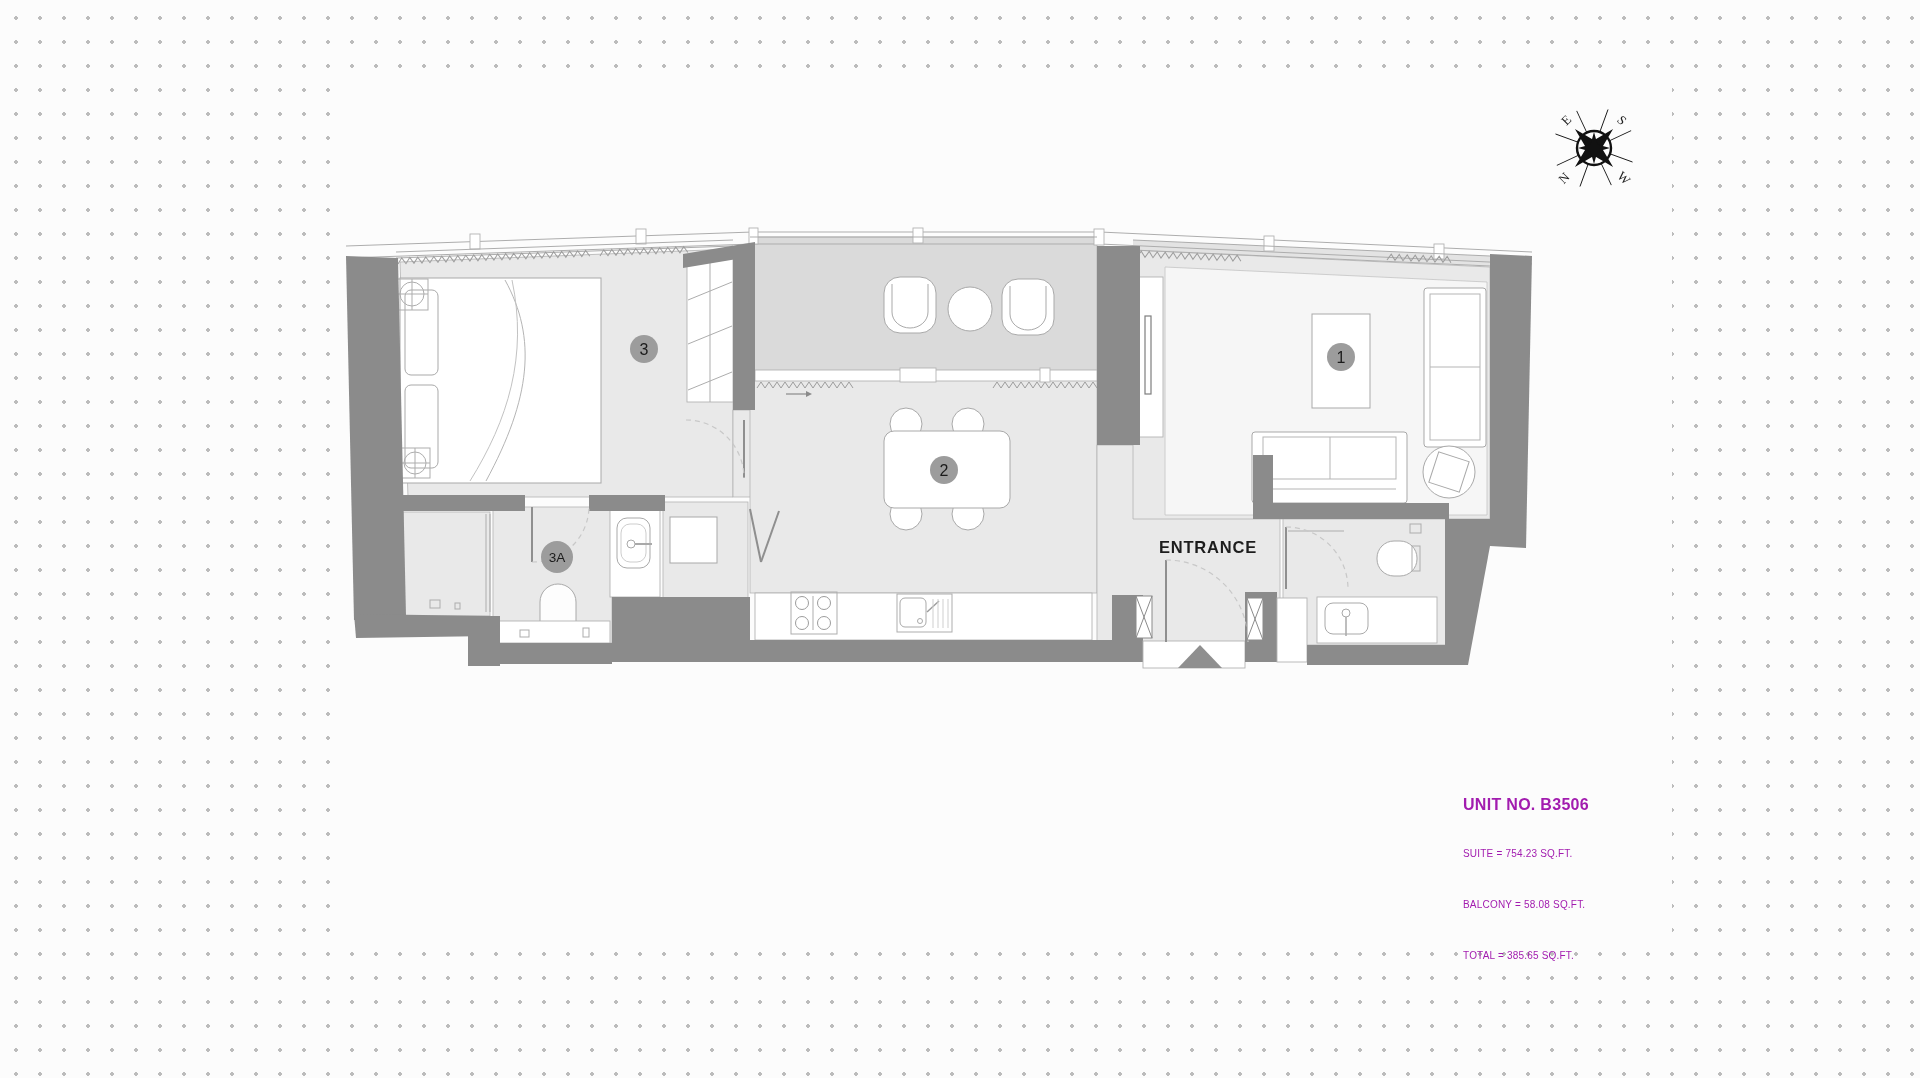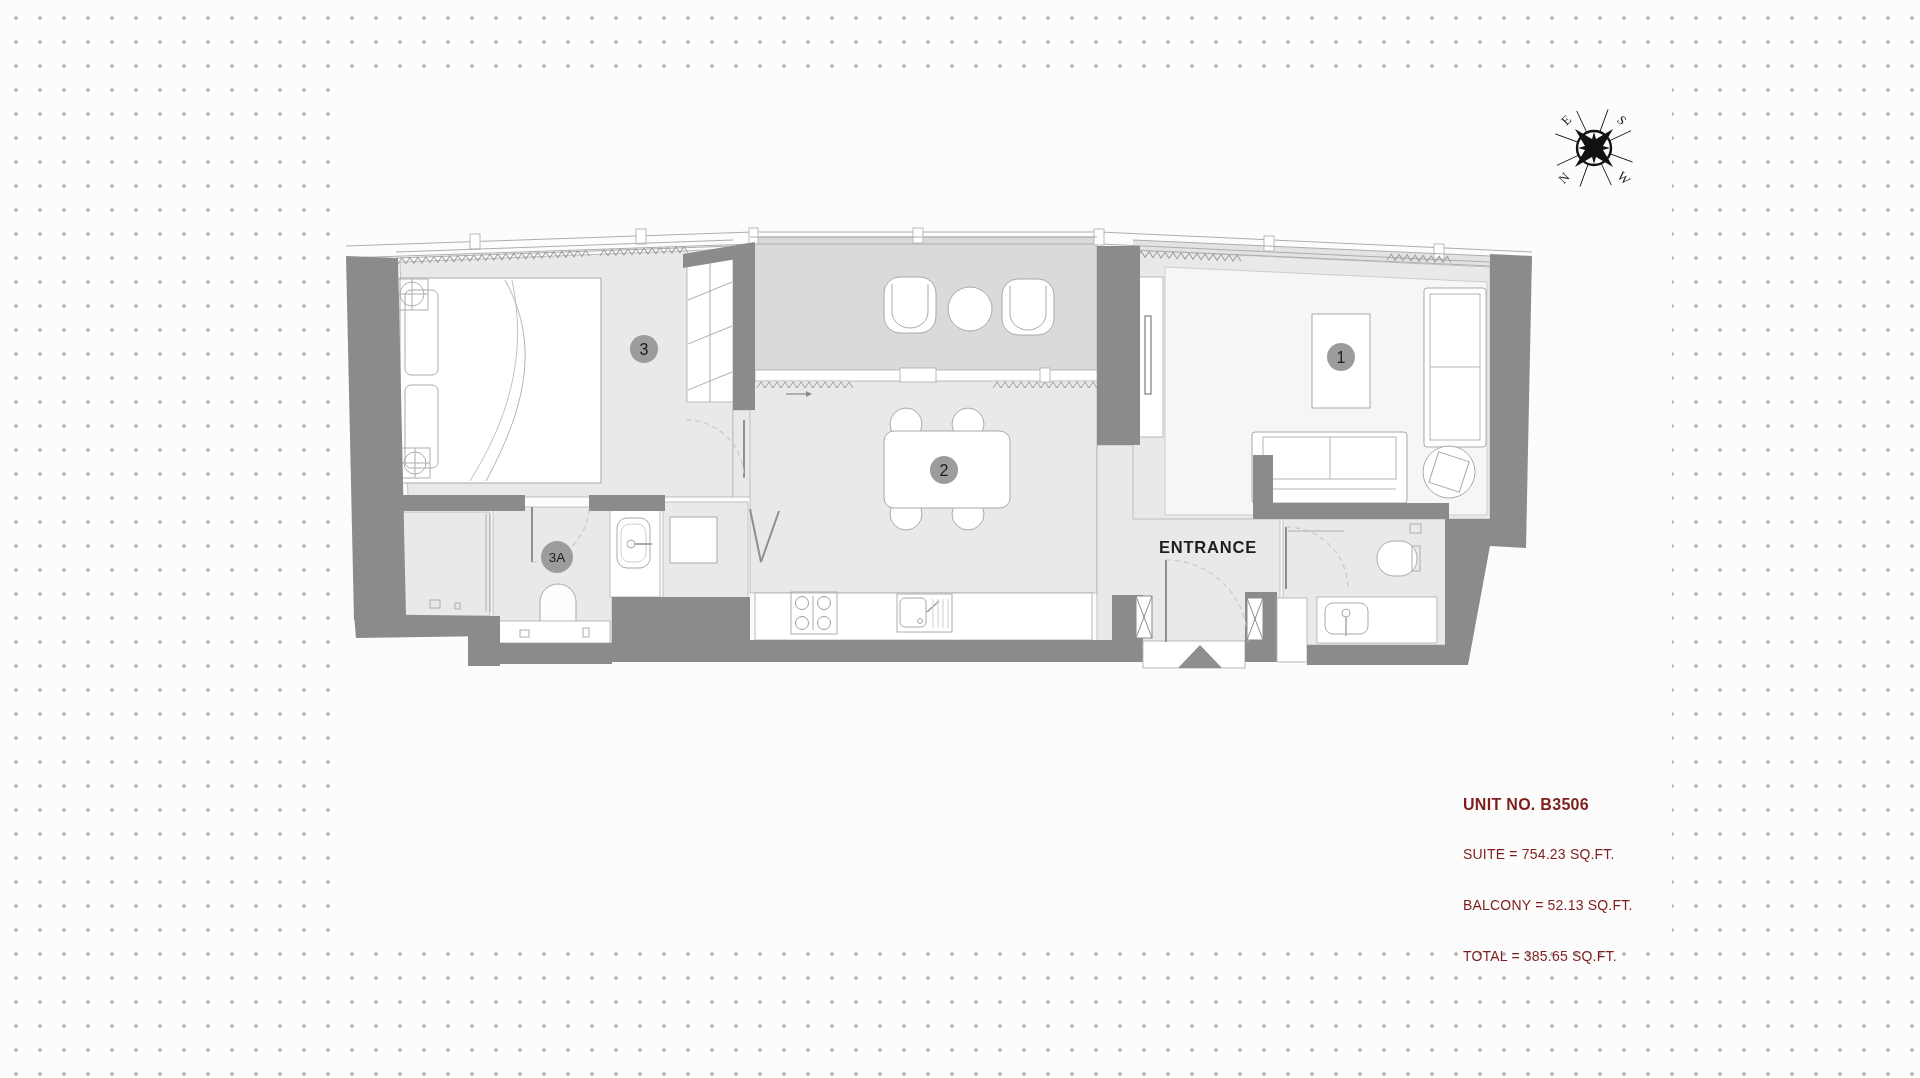--- a/index.html
+++ b/index.html
@@ -18,23 +18,23 @@
   .white{fill:#ffffff;stroke:#b3b3b3;stroke-width:.9;}
   .furn{fill:#ffffff;stroke:#a9a9a9;stroke-width:1;}
   .thin{fill:none;stroke:#adadad;stroke-width:1;}
   .zig{fill:none;stroke:#9c9c9c;stroke-width:1;}
   .leaf{stroke:#8f8f8f;stroke-width:2;fill:none;}
   .swing{fill:none;stroke:#c8c8c8;stroke-width:1.2;stroke-dasharray:5 4;}
   .badge{fill:#9c9c9c;}
   .badge-t{fill:#1b1b1b;font-size:16px;text-anchor:middle;dominant-baseline:central;}
   .entr{fill:#1d1d1d;font-size:16.5px;font-weight:600;letter-spacing:.8px;text-anchor:middle;}
   .cletter{font-family:"Liberation Serif",serif;font-size:13px;fill:#222;text-anchor:middle;dominant-baseline:central;}
-  .unit-info{position:absolute;left:1463px;top:796px;color:#7f1d1d;}
+  .unit-info{position:absolute;left:1463px;top:796px;color:#a21caf;}
   .unit-info .t{font-size:16px;font-weight:bold;letter-spacing:.3px;margin-bottom:8px;}
-  .unit-info .l{font-size:14px;line-height:22px;letter-spacing:.2px;margin-top:29px;}
+  .unit-info .l{font-size:10px;line-height:22px;letter-spacing:.2px;margin-top:29px;}
 </style>
 </head>
 <body>
 
 <div class="plan-backing"></div>
 
 <svg width="1920" height="1078" viewBox="0 0 1920 1078">
 
   <g>
     <polygon class="floor" points="400,262 733,249 733,497 408,497"></polygon>
@@ -294,15 +294,15 @@
     <text class="cletter" transform="translate(-28,-28) rotate(-45)">E</text>
     <text class="cletter" transform="translate(28,-28) rotate(45)">S</text>
     <text class="cletter" transform="translate(30,30) rotate(45)">W</text>
     <text class="cletter" transform="translate(-30,30) rotate(-45)">N</text>
   </g>
 </svg>
 
 <div class="unit-info">
   <div class="t">UNIT NO. B3506</div>
   <div class="l">SUITE = 754.23 SQ.FT.</div>
-  <div class="l">BALCONY = 52.13 SQ.FT.</div>
+  <div class="l">BALCONY = 58.08 SQ.FT.</div>
   <div class="l">TOTAL = 385.65 SQ.FT.</div>
 </div>
 
 </body></html>

